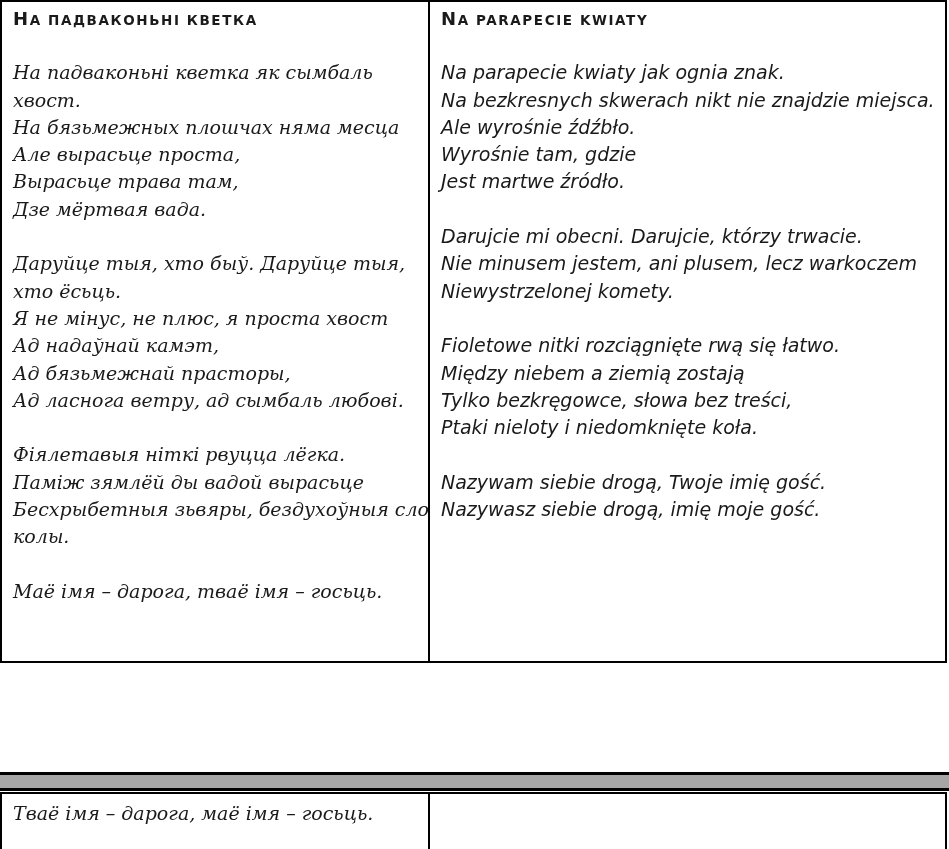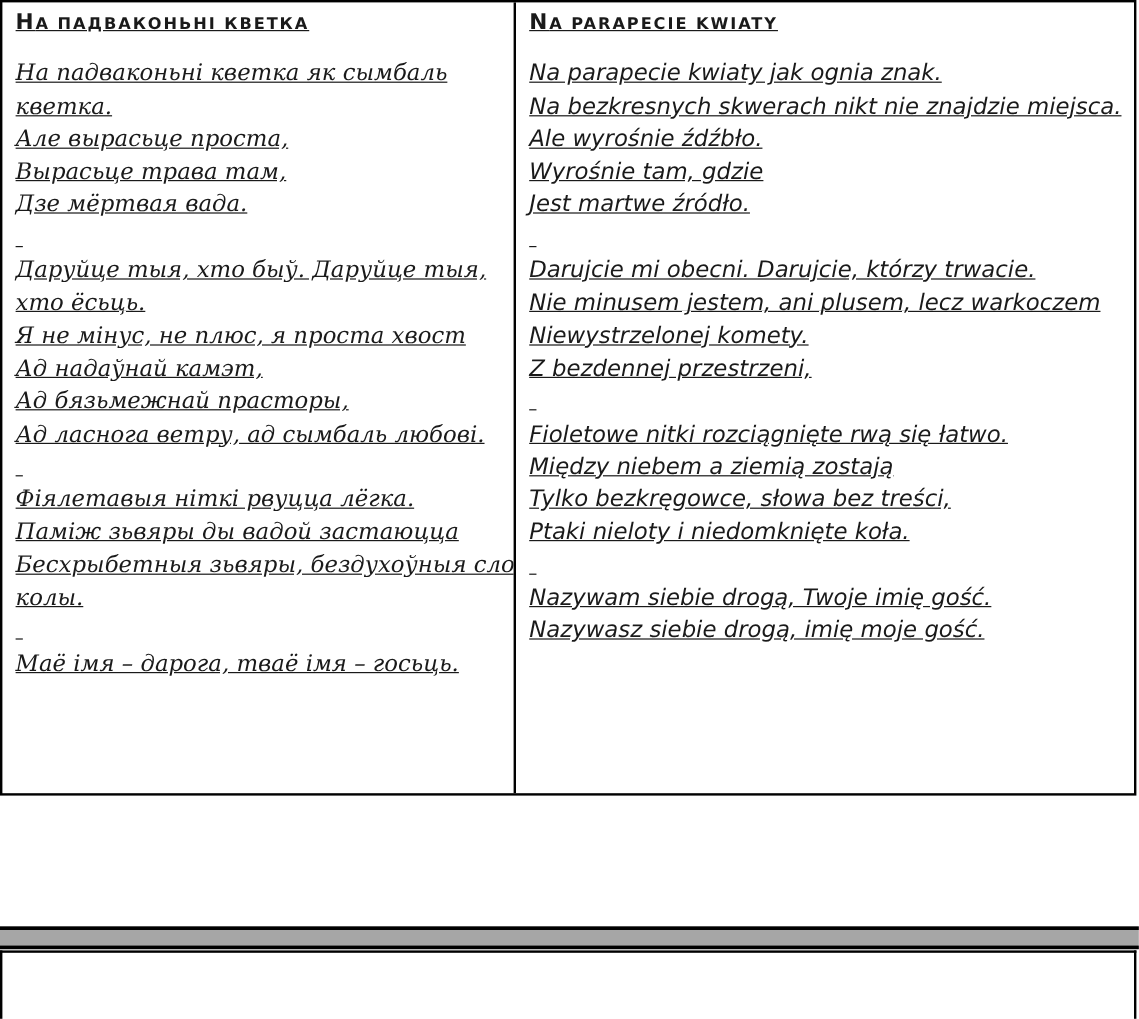--- a/index.html
+++ b/index.html
@@ -17,35 +17,34 @@
     border: 2px solid #000;
     display: flex;
     background: #fff;
   }
   .t1 { left: 0; top: 0; width: 947px; height: 663px; }
   .t2 { left: 0; top: 792px; width: 947px; height: 57px; border-bottom: none; }
   .cell {
     box-sizing: border-box;
     overflow: hidden;
     padding: 3px 16px 0 11px;
-    text-decoration: underline;
   }
   .cell.c-left  { width: 428px; border-right: 2px solid #000; }
   .cell.c-right { flex: 1; }
   .hdr {
     font-family: "DejaVu Sans", sans-serif;
     font-weight: bold;
     font-size: 13.5px;
     letter-spacing: 1.6px;
     line-height: 27.3px;
     height: 27.3px;
     white-space: nowrap;
   }
   .hdr::first-letter { font-size: 18px; }
-  .lines { margin-top: 16px; }
+  .lines { margin-top: 27px; }
   .t2 .lines { margin-top: 0; padding-top: 3px; }
   .lines.bel { font-style: italic; font-family: "DejaVu Serif", serif; font-size: 19px; }
   .lines.pol { font-style: italic; font-family: "DejaVu Sans", sans-serif; font-size: 19px; }
   .ln { line-height: 27.3px; height: 27.3px; white-space: nowrap; }
   .ln:empty::after { content: "\00a0"; }
   .graybar {
     position: absolute;
     left: 0; top: 772px;
     width: 949px; height: 19px;
     box-sizing: border-box;
@@ -55,64 +54,69 @@
   }
 </style>
 </head>
 <body>
 
 <div class="tbl t1">
   <div class="cell c-left">
     <div class="hdr">НА ПАДВАКОНЬНІ КВЕТКА</div>
     <div class="lines bel">
         <div class="ln">На падваконьні кветка як сымбаль</div>
-        <div class="ln">кветка.</div>
+        <div class="ln">хвост.</div>
+        <div class="ln">На бязьмежных плошчах няма месца</div>
         <div class="ln">Але вырасьце проста,</div>
         <div class="ln">Вырасьце трава там,</div>
         <div class="ln">Дзе мёртвая вада.</div>
         <div class="ln"></div>
         <div class="ln">Даруйце тыя, хто быў. Даруйце тыя,</div>
         <div class="ln">хто ёсьць.</div>
         <div class="ln">Я не мінус, не плюс, я проста хвост</div>
         <div class="ln">Ад надаўнай камэт,</div>
         <div class="ln">Ад бязьмежнай прасторы,</div>
         <div class="ln">Ад ласнога ветру, ад сымбаль любові.</div>
         <div class="ln"></div>
         <div class="ln">Фіялетавыя ніткі рвуцца лёгка.</div>
-        <div class="ln">Паміж зьвяры ды вадой застаюцца</div>
+        <div class="ln">Паміж зямлёй ды вадой вырасьце</div>
         <div class="ln">Бесхрыбетныя зьвяры, бездухоўныя словы,</div>
         <div class="ln">колы.</div>
         <div class="ln"></div>
         <div class="ln">Маё імя – дарога, тваё імя – госьць.</div>
       </div>
   </div>
   <div class="cell c-right">
     <div class="hdr">NA PARAPECIE KWIATY</div>
     <div class="lines pol">
         <div class="ln">Na parapecie kwiaty jak ognia znak.</div>
         <div class="ln">Na bezkresnych skwerach nikt nie znajdzie miejsca.</div>
         <div class="ln">Ale wyrośnie źdźbło.</div>
         <div class="ln">Wyrośnie tam, gdzie</div>
         <div class="ln">Jest martwe źródło.</div>
         <div class="ln"></div>
         <div class="ln">Darujcie mi obecni. Darujcie, którzy trwacie.</div>
         <div class="ln">Nie minusem jestem, ani plusem, lecz warkoczem</div>
         <div class="ln">Niewystrzelonej komety.</div>
-        <div class="ln">Z bezdennej przestrzeni,</div>
         <div class="ln"></div>
         <div class="ln">Fioletowe nitki rozciągnięte rwą się łatwo.</div>
         <div class="ln">Między niebem a ziemią zostają</div>
         <div class="ln">Tylko bezkręgowce, słowa bez treści,</div>
         <div class="ln">Ptaki nieloty i niedomknięte koła.</div>
         <div class="ln"></div>
         <div class="ln">Nazywam siebie drogą, Twoje imię gość.</div>
         <div class="ln">Nazywasz siebie drogą, imię moje gość.</div>
       </div>
   </div>
 </div>
 
 <div class="graybar"></div>
 
 <div class="tbl t2">
+  <div class="cell c-left">
+    <div class="lines bel">
+        <div class="ln">Тваё імя – дарога, маё імя – госьць.</div>
+      </div>
+  </div>
   <div class="cell c-right">
     <div class="lines pol"></div>
   </div>
 </div>
 
 </body></html>

